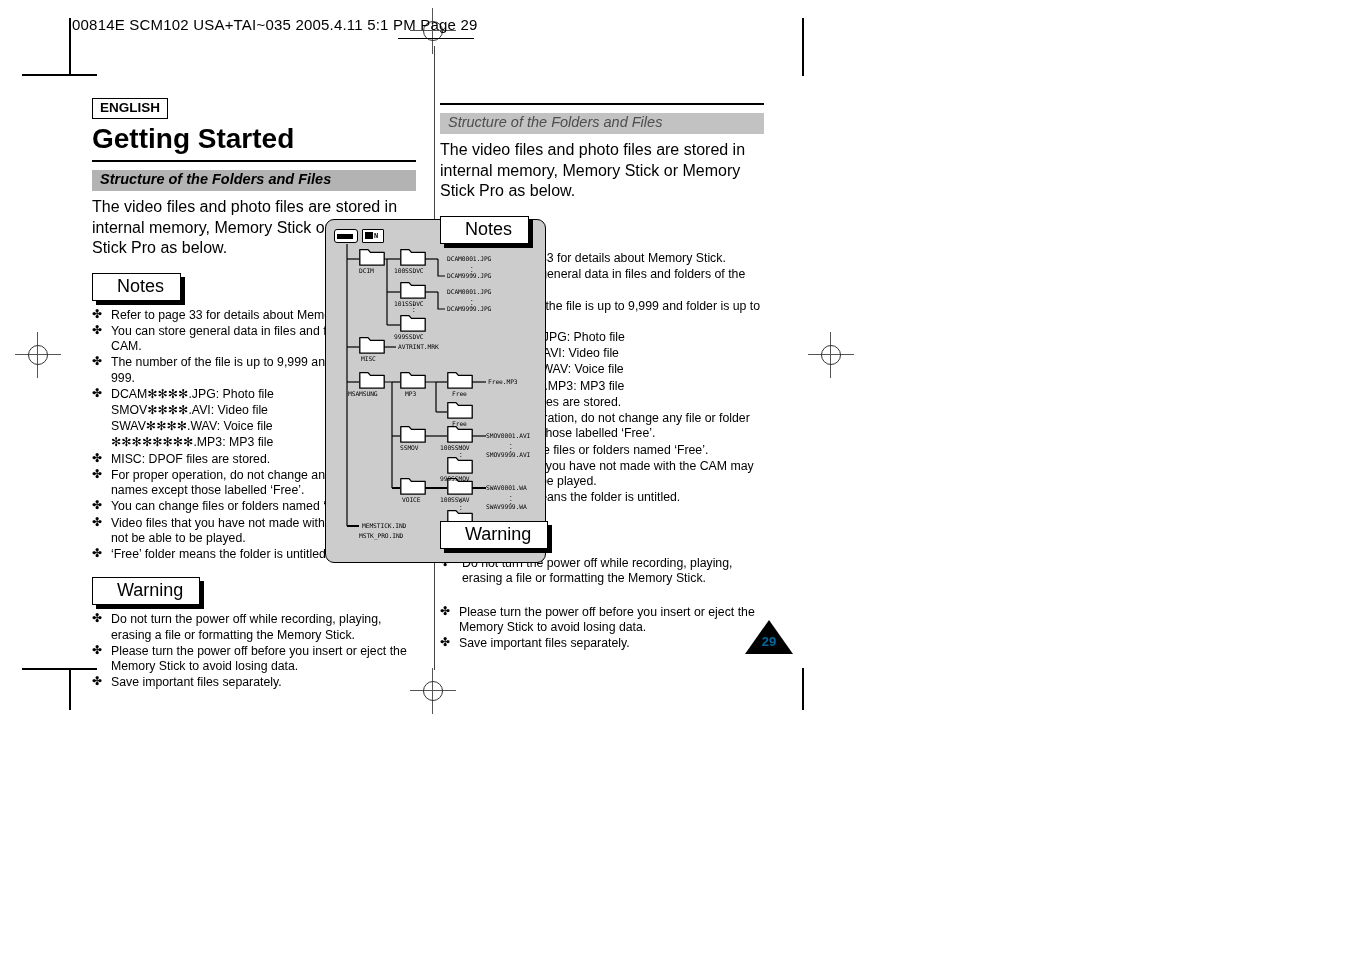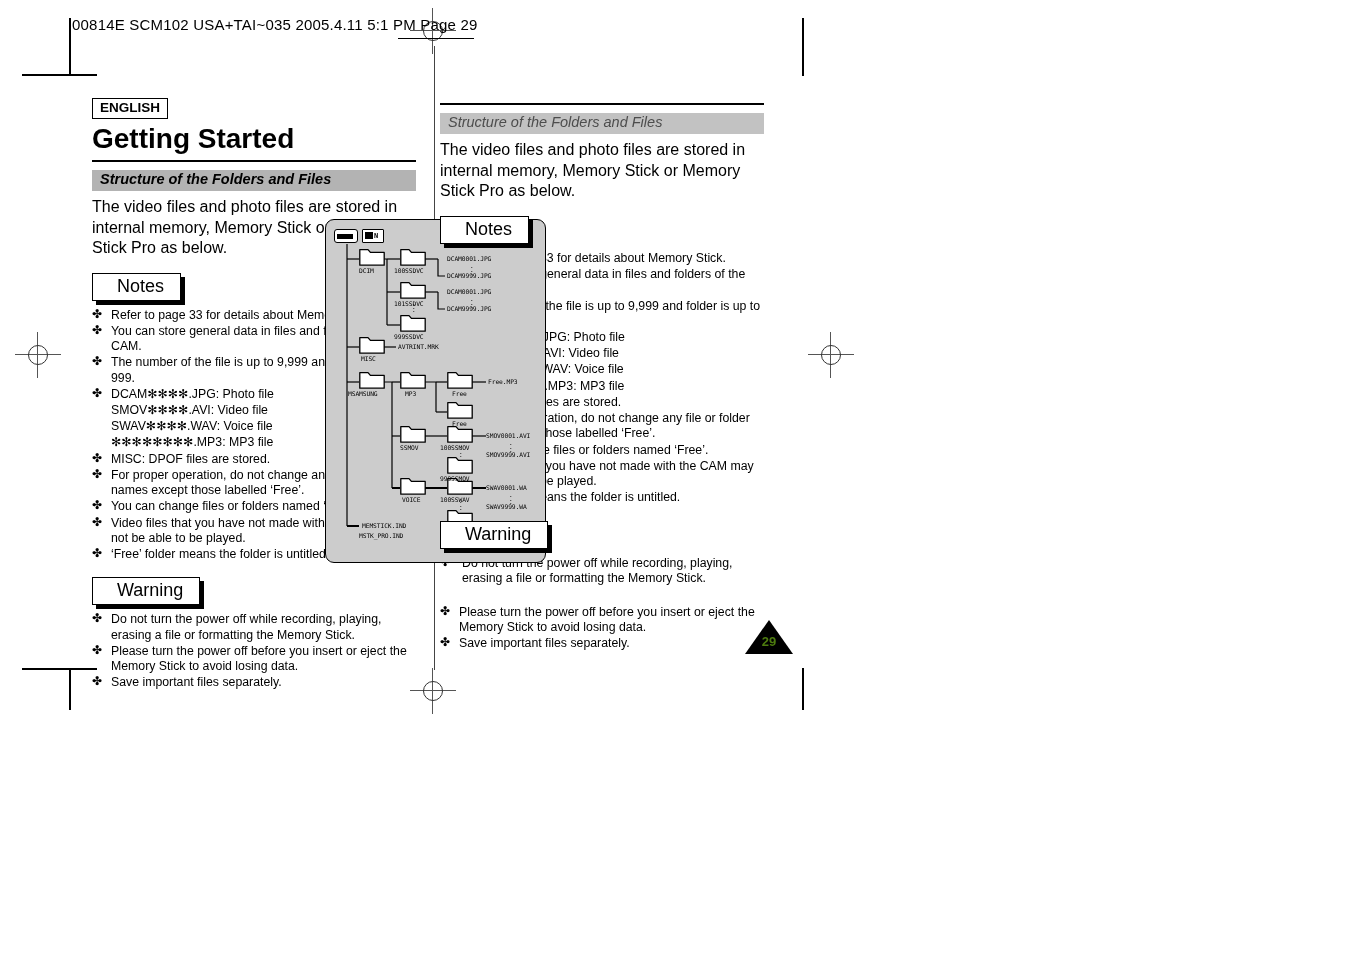--- a/index.html
+++ b/index.html
@@ -56,21 +56,21 @@
   ul.notes li .bullet{position:absolute;left:0;top:-1px;font-size:12px;font-weight:bold;}
 
   .ind-right ul.notes li{padding-left:22px;}
 
   
   .pagenum{position:absolute;left:745px;top:620px;width:48px;height:34px;}
   .pagenum .tri{position:absolute;left:0;top:0;width:0;height:0;
                 border-left:24px solid transparent;border-right:24px solid transparent;
                 border-bottom:34px solid #000;}
   .pagenum .num{position:absolute;left:0;top:14px;width:48px;text-align:center;
-                color:#4d7c0f;font-size:13px;font-weight:bold;}
+                color:#0369a1;font-size:13px;font-weight:bold;}
 
   
   .diagram{position:absolute;left:325px;top:219px;width:219px;height:342px;
            background:#cccccc;border:1.6px solid #000;border-radius:9px;
            font-family:"DejaVu Sans Mono","Liberation Mono",monospace;}
   .dg{position:absolute;left:0;top:0;width:219px;height:342px;}
   .dtext{position:absolute;font-size:6.3px;letter-spacing:-.1px;white-space:nowrap;
          font-family:"DejaVu Sans Mono","Liberation Mono",monospace;}
   .dfile{position:absolute;font-size:6.3px;white-space:nowrap;letter-spacing:-.1px;
          font-family:"DejaVu Sans Mono","Liberation Mono",monospace;}

